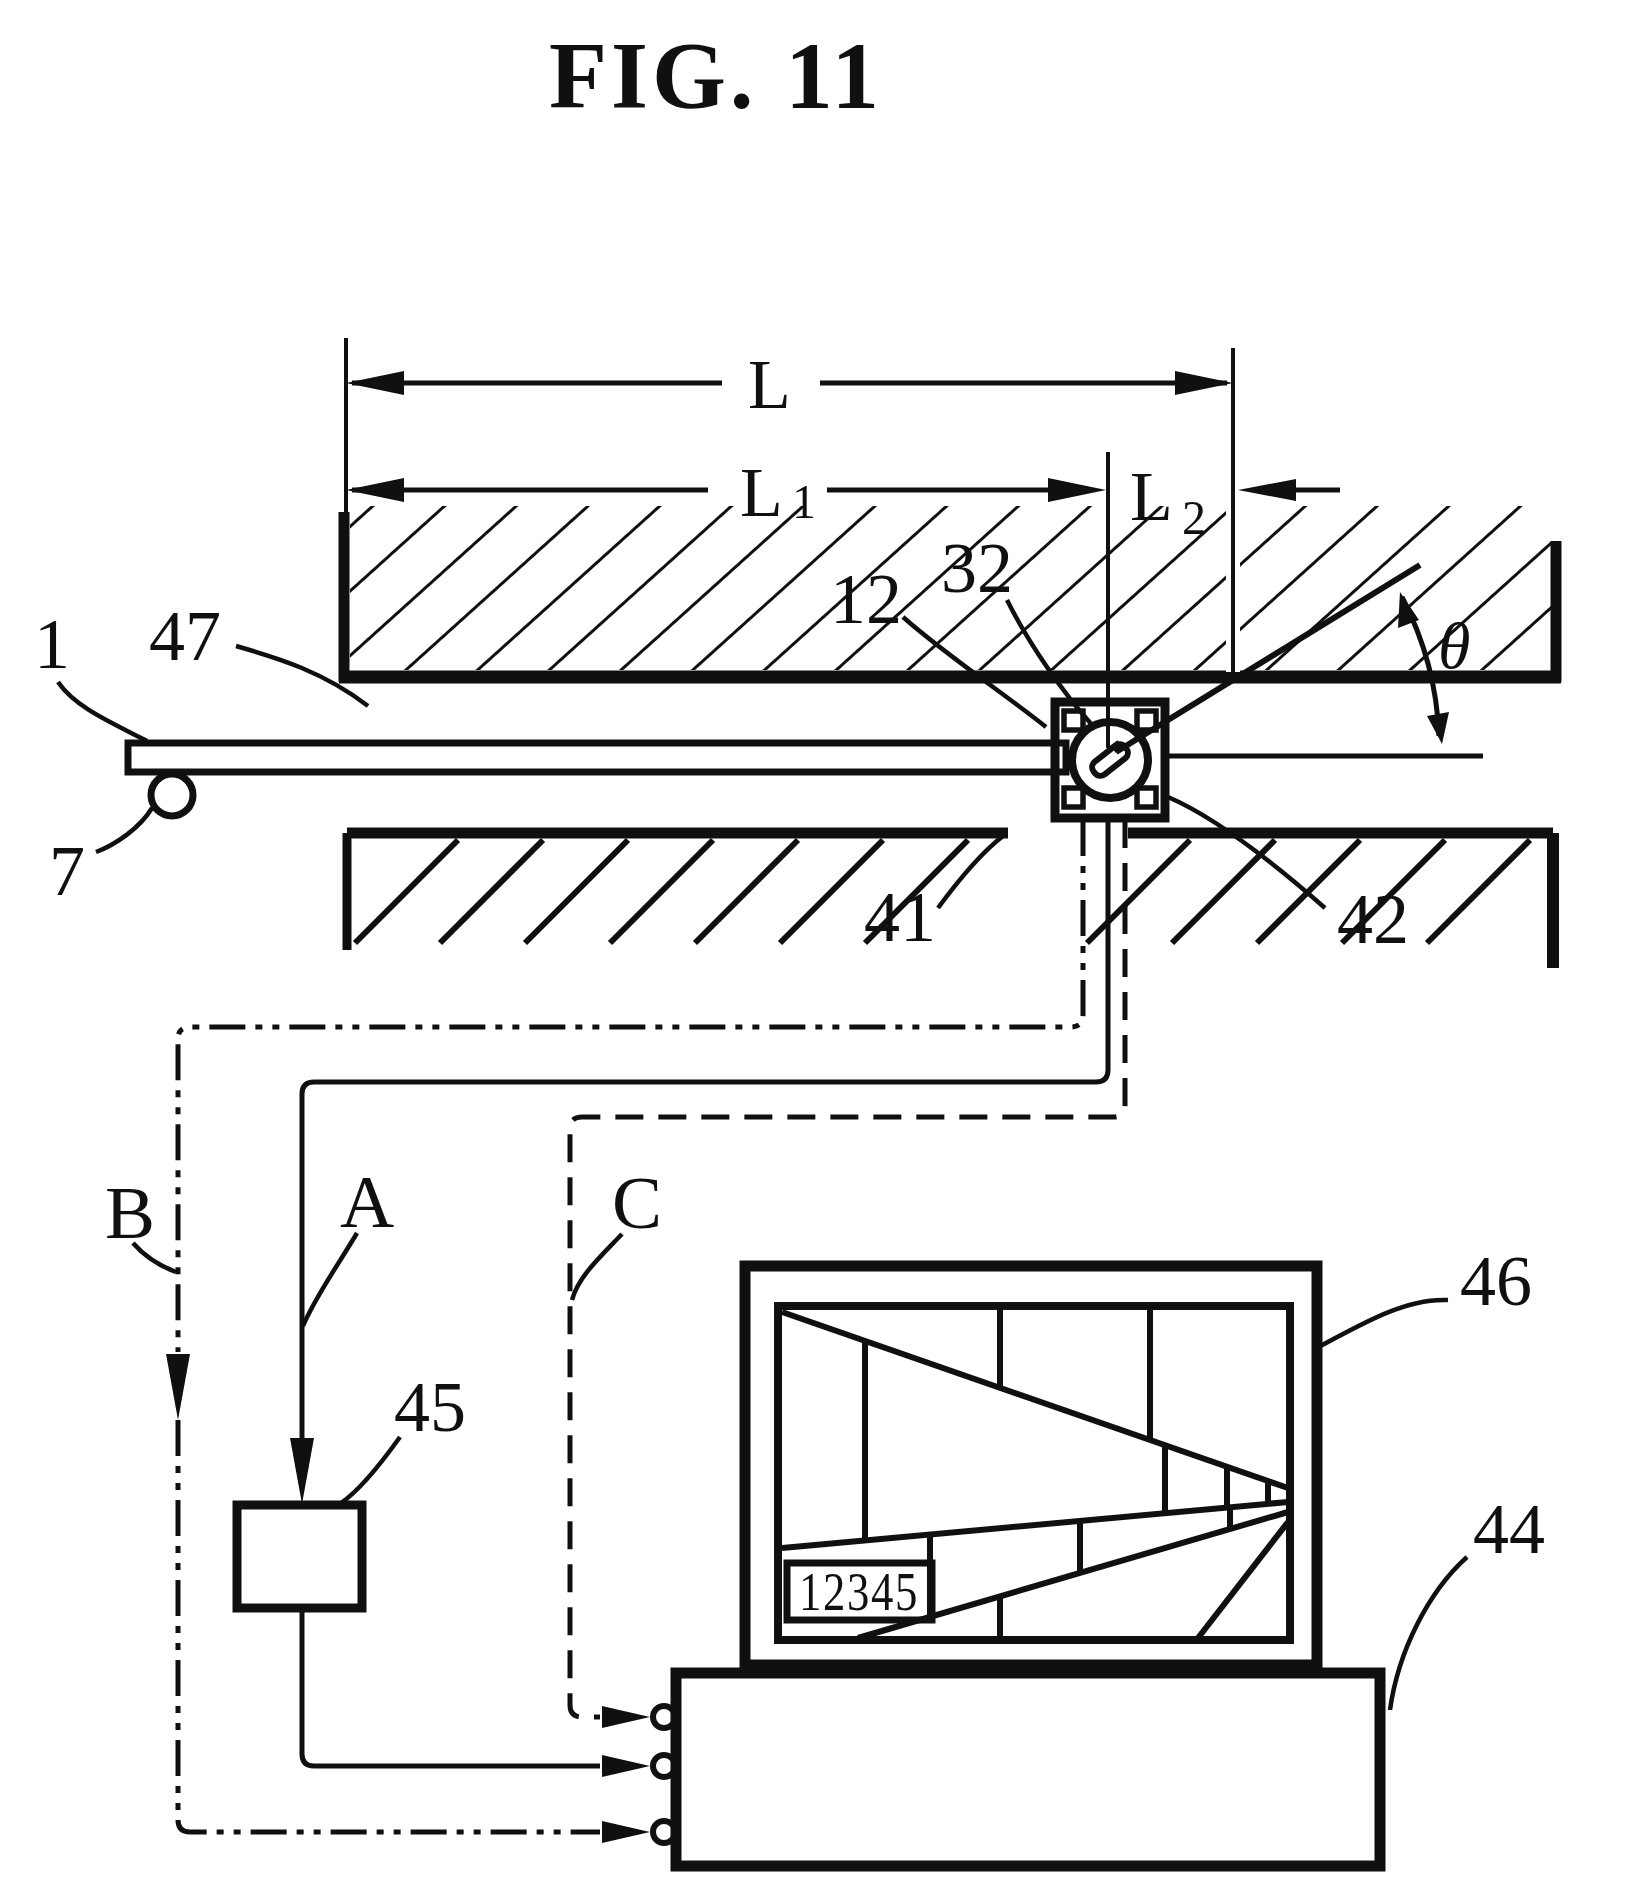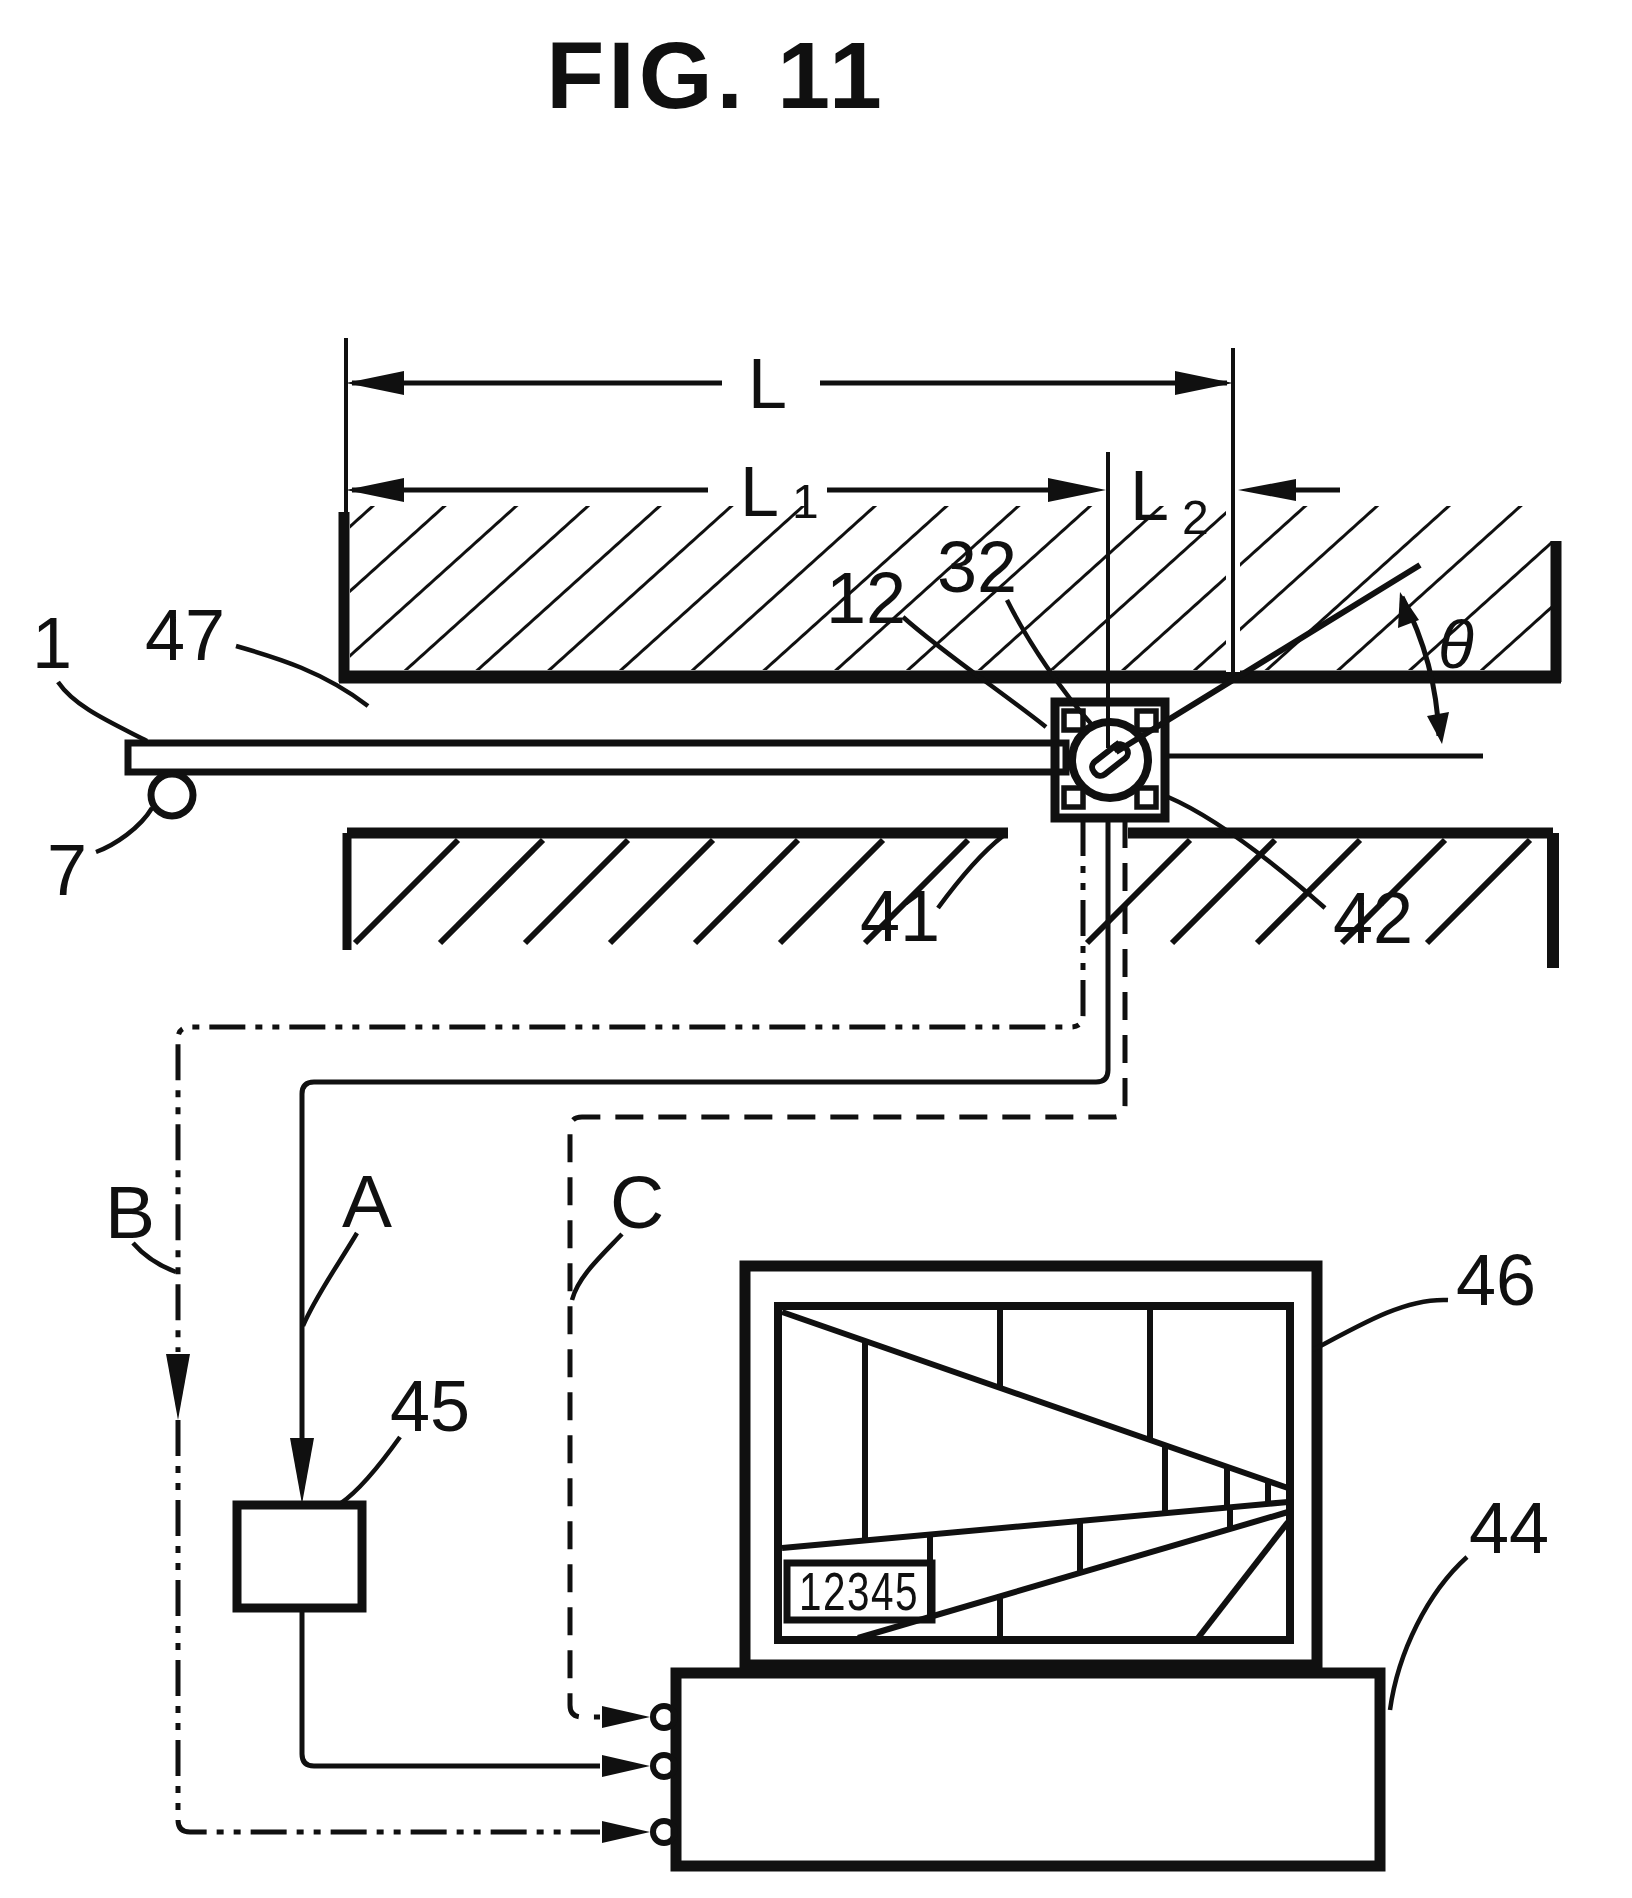--- a/index.html
+++ b/index.html
@@ -1,17 +1,17 @@
 <!DOCTYPE html>
 <html><head>
 <meta charset="utf-8">
 <style>
   html,body{margin:0;padding:0;background:#fff;}
   #page{position:relative;width:1632px;height:1898px;background:#fff;
-        font-family:Liberation Sans, sans-serif;}
+        font-family:Liberation Serif, serif;}
   svg{position:absolute;left:0;top:0;}
   text{fill:#101010;}
   .ref{font-size:72px;}
   .sig{font-size:75px;}
   .dim{font-size:70px;}
   .dimsub{font-size:48px;}
   .title{font-size:95px;font-weight:600;letter-spacing:4px;}
   .theta{font-size:66px;font-style:italic;}
   .badge{font-size:54px;letter-spacing:2px;}
   .ln{stroke:#101010;fill:none;}

